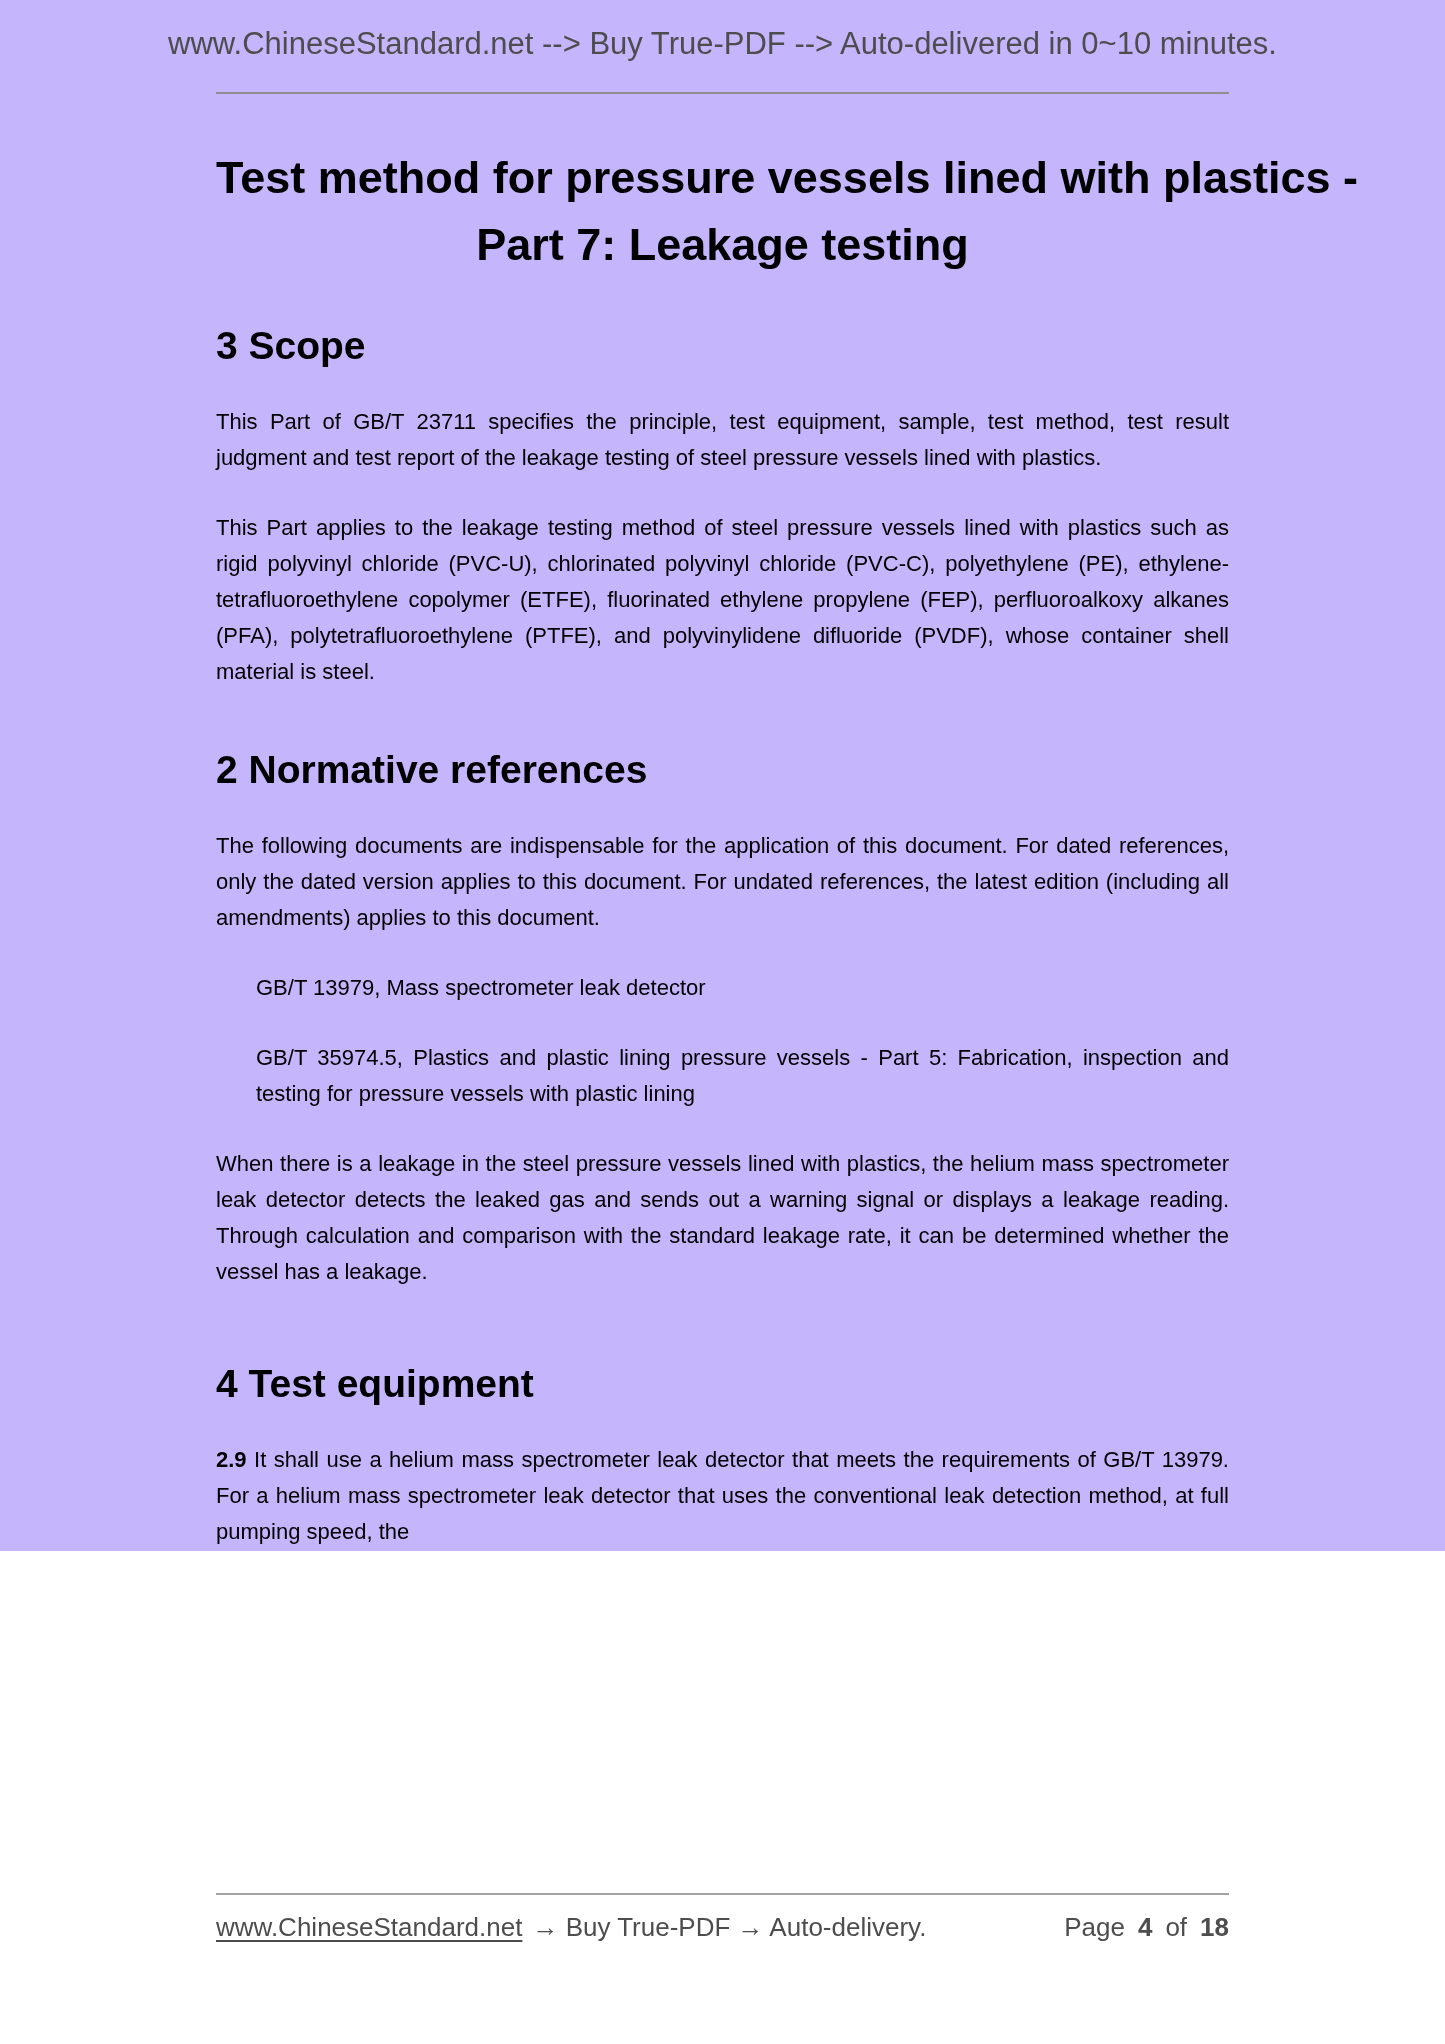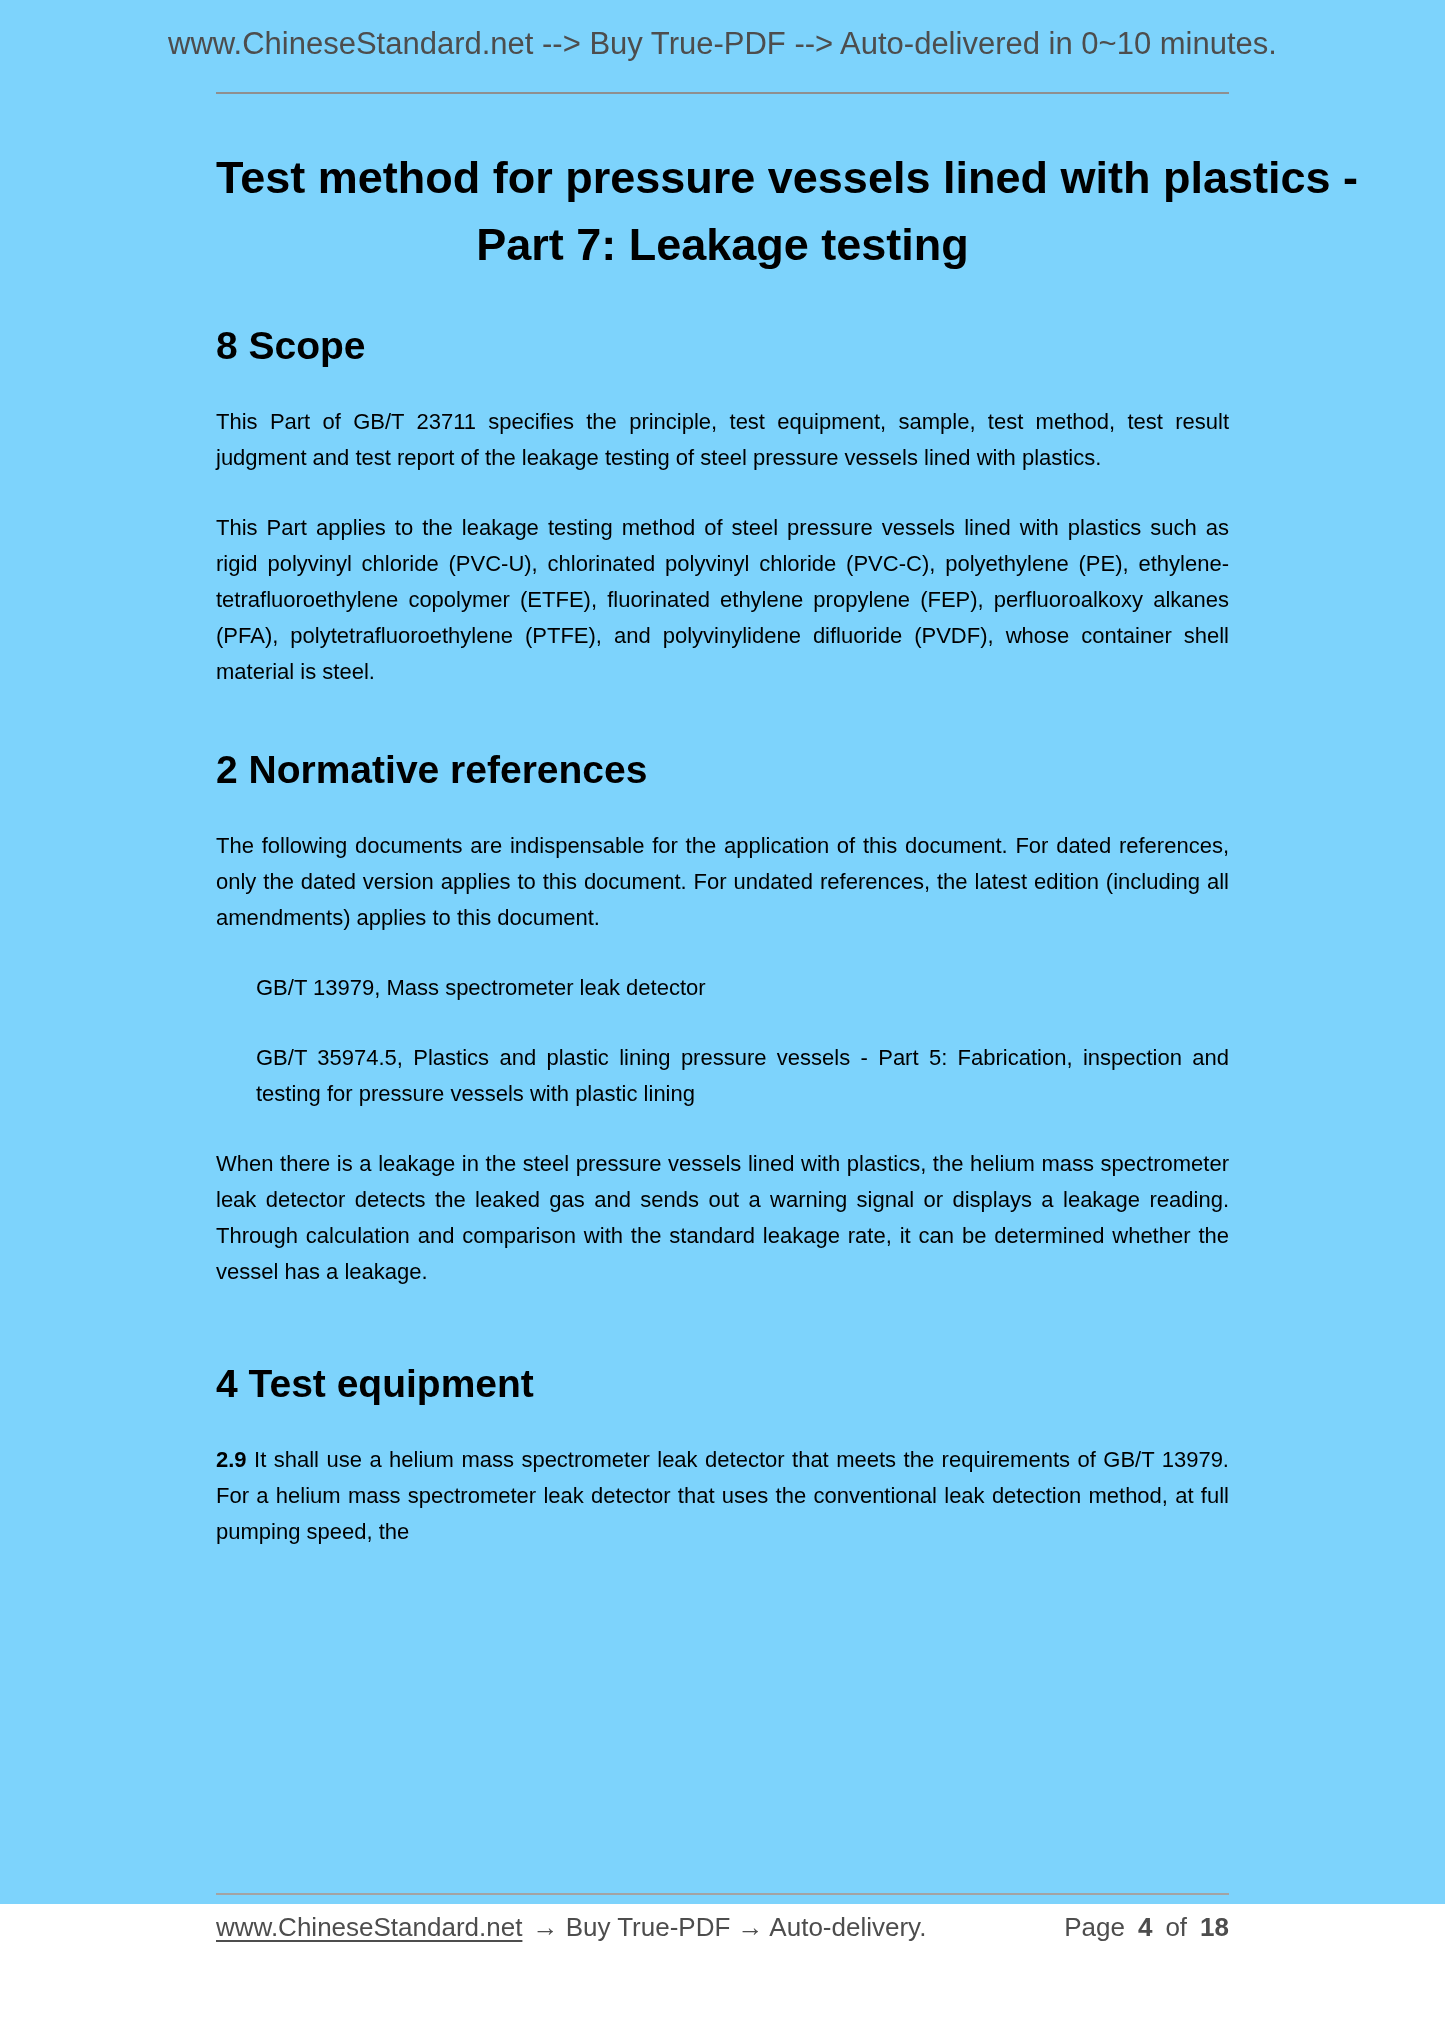--- a/index.html
+++ b/index.html
@@ -4,21 +4,21 @@
 <style>
   * { box-sizing: border-box; }
   html, body { margin: 0; padding: 0; }
   body {
     width: 1445px; height: 2044px;
     background: #ffffff;
     font-family: "Liberation Sans", "DejaVu Sans", sans-serif;
     color: #000000;
     overflow: hidden;
   }
-  .page { position: relative; width: 1445px; height: 1904px; background: #7dd3fc; }
+  .page { position: relative; width: 1445px; height: 1551px; background: #c4b5fd; }
 
   
   .header { padding-top: 26px; text-align: center; color: #4d4d4d; }
   .tagline { font-size: 31px; line-height: 36px; white-space: nowrap; }
   .std-code { font-size: 25px; line-height: 28px; white-space: nowrap; }
 
   
   .content { width: 1013px; margin: 0 auto; }
   .rule-top { border-top: 2px solid #8f8f8f; margin-top: 30px; height: 0; }
 
@@ -62,21 +62,21 @@
   </div>
 
   <div class="content">
     <div class="rule-top"></div>
 
     <div class="doc-title">
       <div>Test method for pressure vessels lined with plastics -</div>
       <div>Part 7: Leakage testing</div>
     </div>
 
-    <h2 class="first">8 Scope</h2>
+    <h2 class="first">3 Scope</h2>
     <p>This Part of GB/T 23711 specifies the principle, test equipment, sample, test method, test result judgment and test report of the leakage testing of steel pressure vessels lined with plastics.</p>
     <p>This Part applies to the leakage testing method of steel pressure vessels lined with plastics such as rigid polyvinyl chloride (PVC-U), chlorinated polyvinyl chloride (PVC-C), polyethylene (PE), ethylene-tetrafluoroethylene copolymer (ETFE), fluorinated ethylene propylene (FEP), perfluoroalkoxy alkanes (PFA), polytetrafluoroethylene (PTFE), and polyvinylidene difluoride (PVDF), whose container shell material is steel.</p>
 
     <h2>2 Normative references</h2>
     <p>The following documents are indispensable for the application of this document. For dated references, only the dated version applies to this document. For undated references, the latest edition (including all amendments) applies to this document.</p>
     <p class="ref">GB/T 13979, Mass spectrometer leak detector</p>
     <p class="ref">GB/T 35974.5, Plastics and plastic lining pressure vessels - Part 5: Fabrication, inspection and testing for pressure vessels with plastic lining</p>
 
     <p>When there is a leakage in the steel pressure vessels lined with plastics, the helium mass spectrometer leak detector detects the leaked gas and sends out a warning signal or displays a leakage reading. Through calculation and comparison with the standard leakage rate, it can be determined whether the vessel has a leakage.</p>
 

